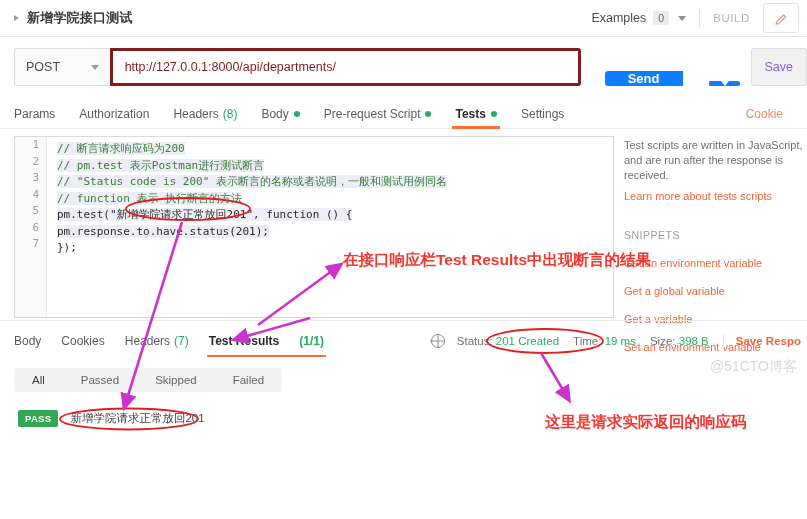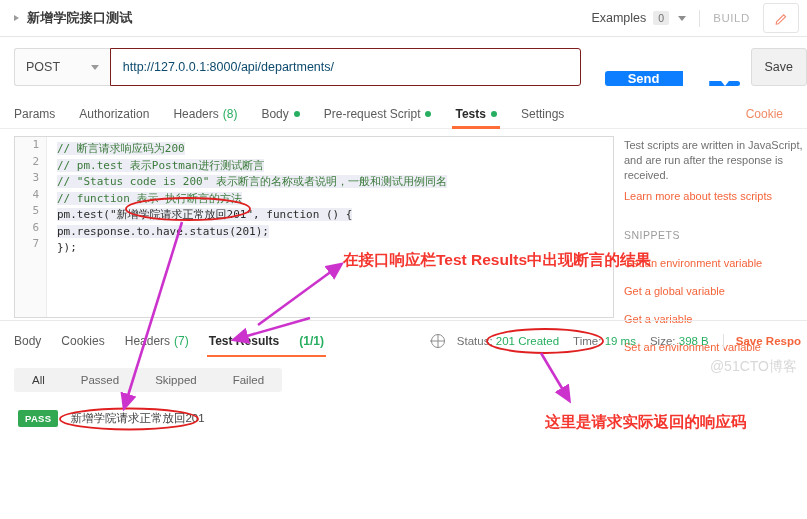--- a/index.html
+++ b/index.html
@@ -55,41 +55,41 @@
     margin-left:14px; width:108px; height:38px;
     border:1px solid #dcdcdc; border-right:none;
     border-radius:3px 0 0 3px;
     background:#fbfbfb;
     display:flex; align-items:center; padding:0 11px;
     font-size:12.5px; color:#4a4a4a;
   }
   .method-box .caret-down { margin-left:auto; border-top-color:#9a9a9a;}
   .url-box {
     height:38px; width:546px;
-    border:1px solid #7f1d1d; border-radius:0 3px 3px 0;
+    border:3px solid #7f1d1d; border-radius:0 3px 3px 0;
     display:flex; align-items:center; padding:0 12px;
-    font-size:12.5px; color:#0c4a6e; background:#fff;
+    font-size:12.5px; color:#7f1d1d; background:#fff;
   }
   .send-btn {
     margin-left:24px; height:38px; display:flex; align-items:flex-end;gap:26px;
   }
   .send-main {
     background:#0d7eff; color:#fff; font-weight:bold; font-size:13px;
     display:flex; align-items:center; padding:0 23px; border-radius:3px 0 0 3px;
   }
   .send-caret {
     background:#0d7eff; border-radius:0 3px 3px 0; width:31px;
     display:flex; align-items:center; justify-content:center;
     border-left:1px solid #3f97ff;
   }
   .send-caret i { width:0;height:0;border-top:5px solid #fff;border-left:4.5px solid transparent;border-right:4.5px solid transparent; display:block;}
   .save-btn {
     margin-left:11px; height:38px; background:#f1f1f1; border:1px solid #dcdcdc;
     border-radius:3px; display:flex; align-items:center; padding:0 13px;
-    font-size:12.5px; color:#404040;
+    font-size:12.5px; color:#8b5cf6;
   }
 
   
   .reqtabs {
     position:absolute; left:0; top:99px; width:807px; height:30px;
     display:flex; align-items:center; padding-left:14px;
     border-bottom:1px solid #ededed;
   }
   .rtab { font-size:12px; color:#5b5b5b; margin-right:24px; position:relative; display:flex; align-items:center; height:30px;}
   .rtab .dot { width:6px;height:6px;border-radius:50%;background:#27ae60;margin-left:5px; display:inline-block;}

